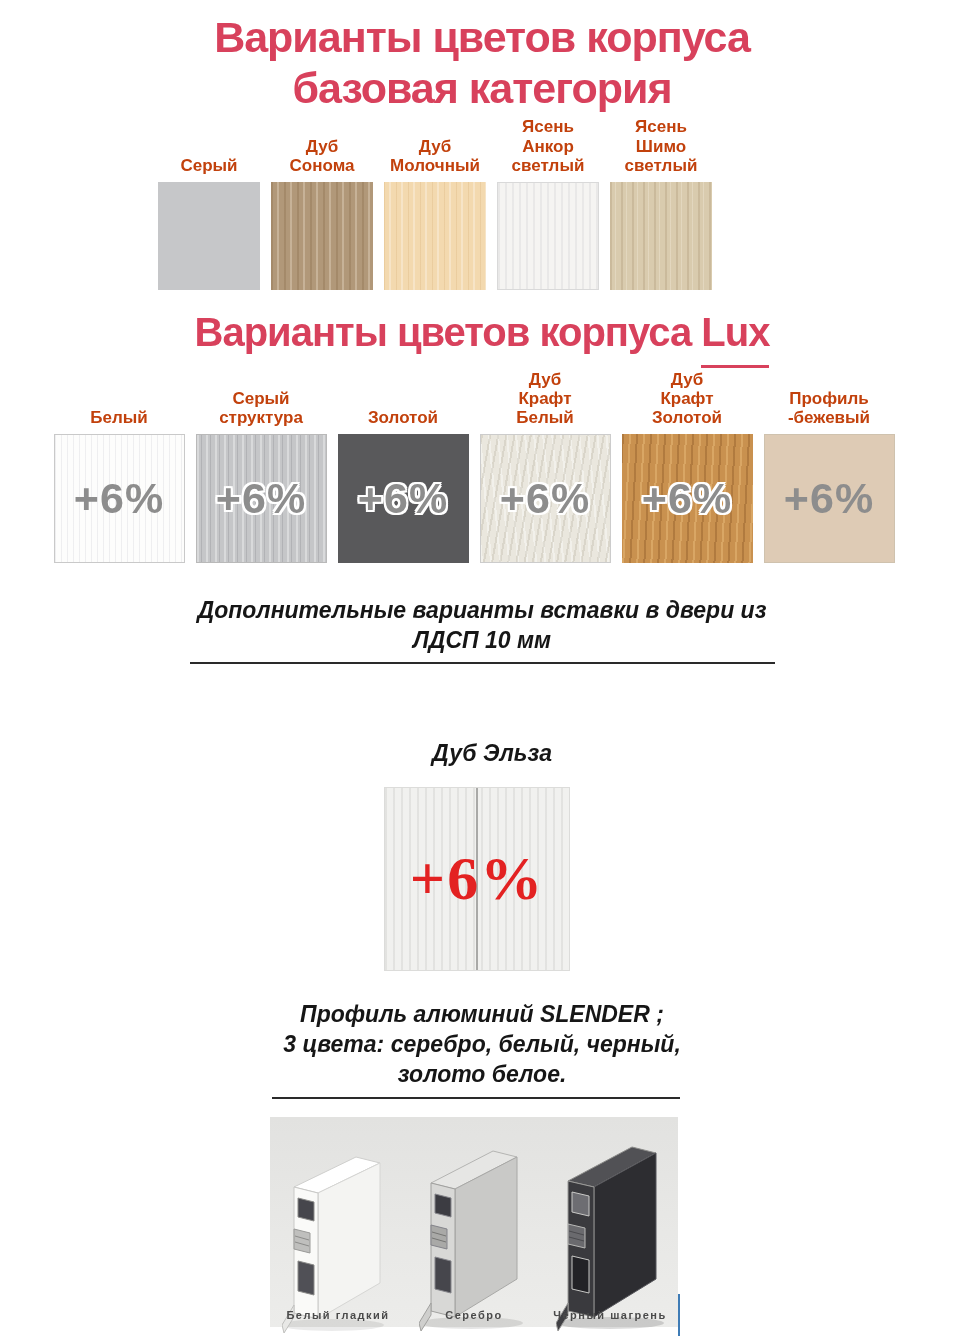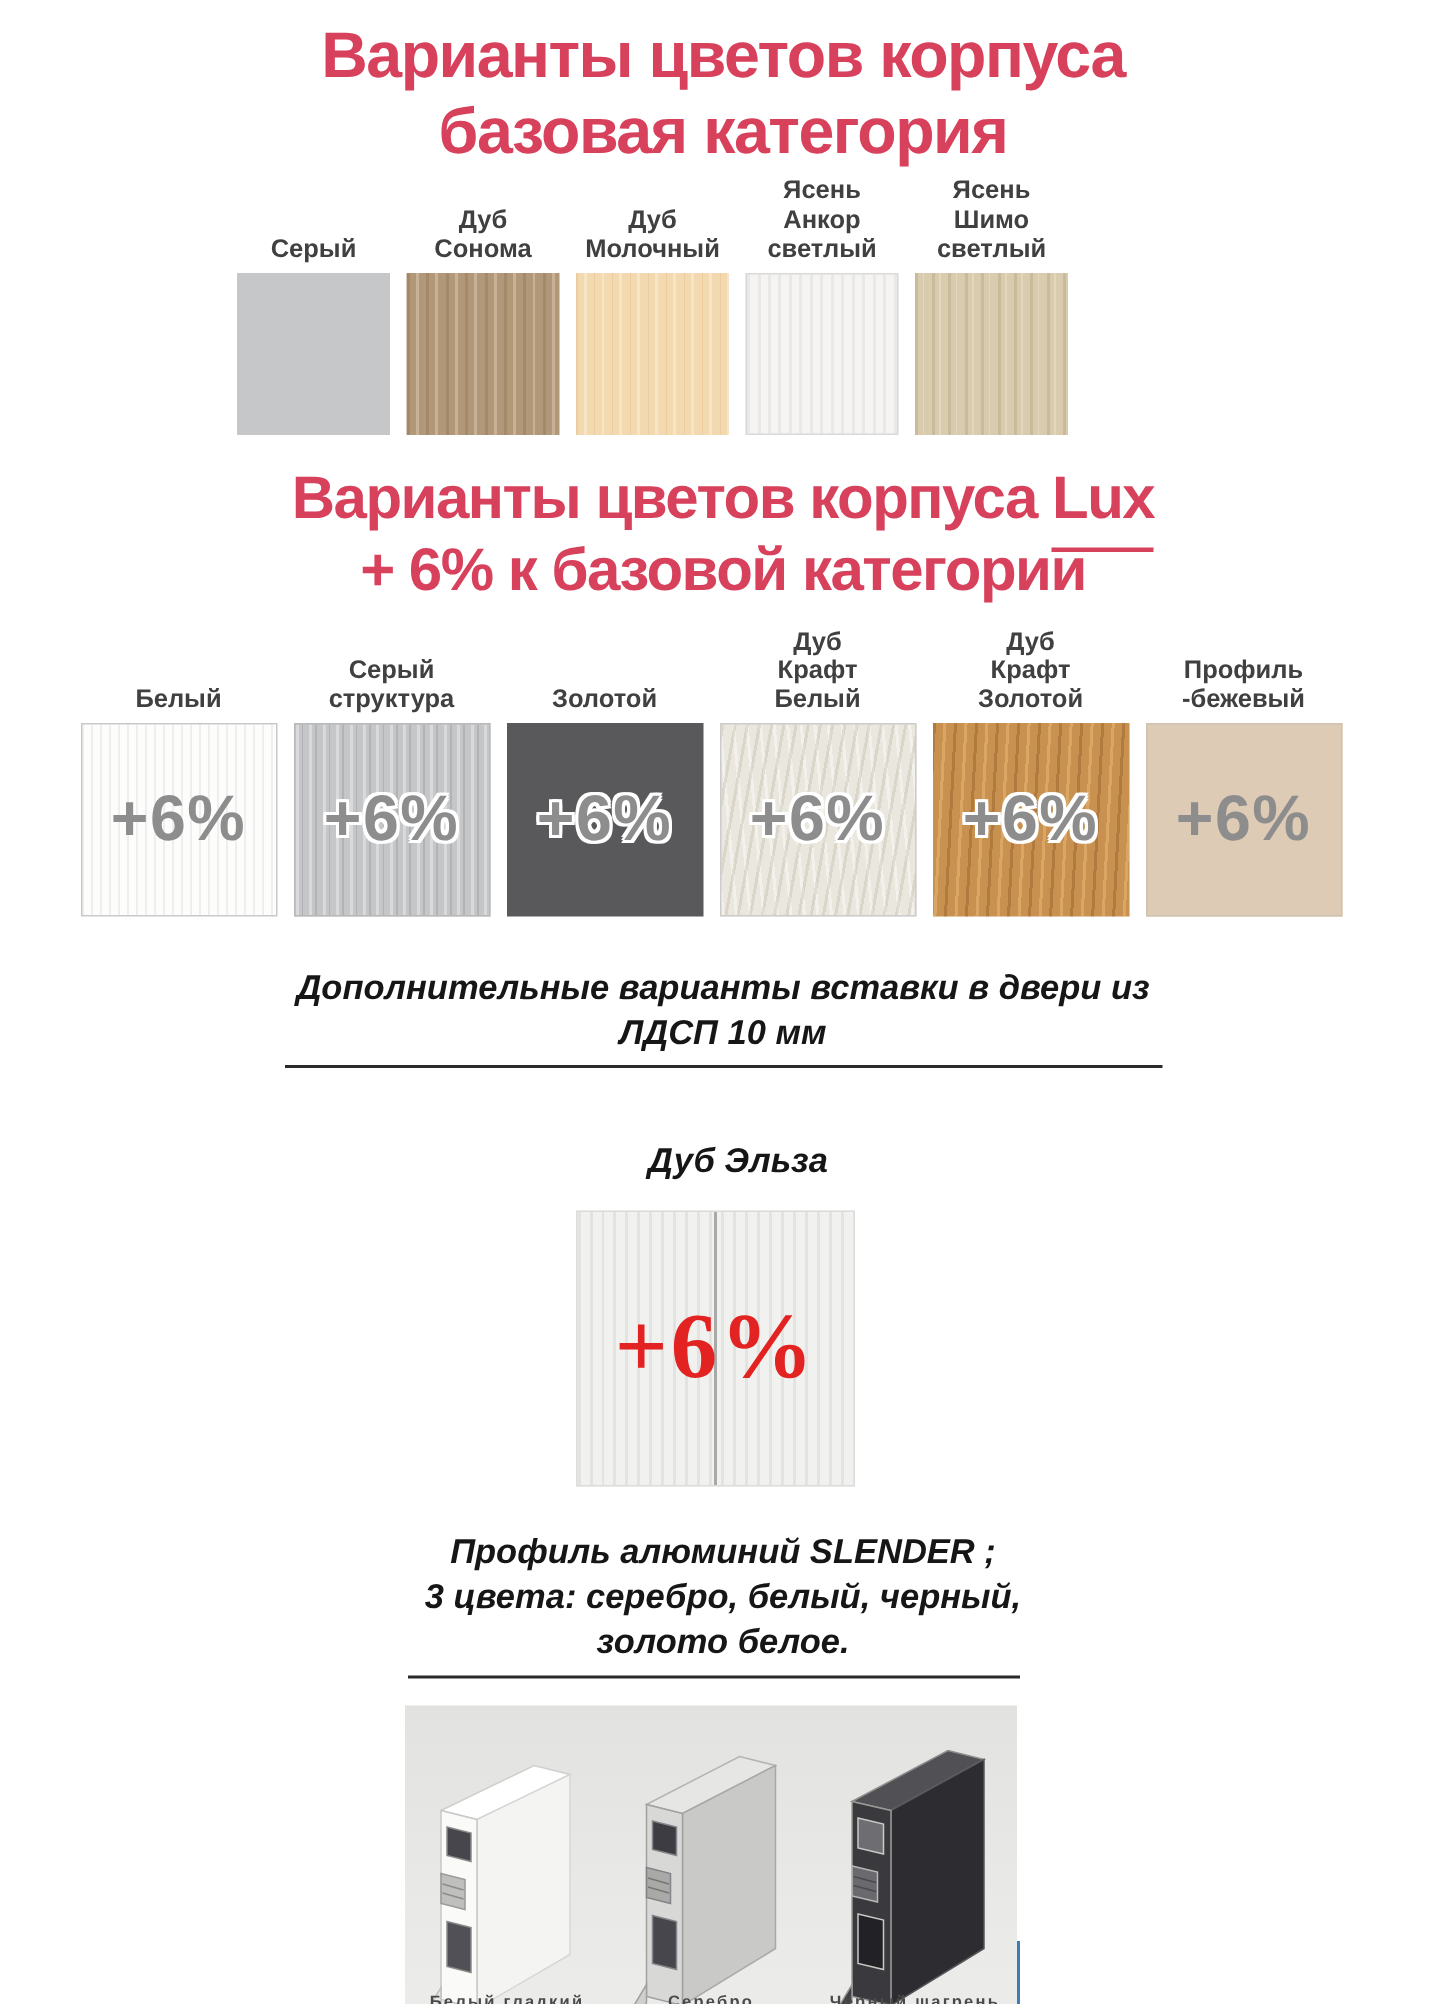--- a/index.html
+++ b/index.html
@@ -19,21 +19,21 @@
     font-size:40px;line-height:1.2;letter-spacing:-1px;margin-top:18px;
   }
   .lux-underline{border-bottom:3px solid #d8415c;padding-bottom:11px;}
   
   .swatch-row{display:flex;justify-content:center;align-items:flex-end;}
   .row1{position:relative;left:-47px;margin-top:4px;column-gap:11px;}
   .row2{position:relative;left:-8px;margin-top:14px;column-gap:11px;}
   .cell{display:flex;flex-direction:column;justify-content:flex-end;}
   .cell .label{
     text-align:center;font-weight:bold;font-size:17px;line-height:1.12;
-    margin-bottom:7px;white-space:pre-line;color:#404040;
+    margin-bottom:7px;white-space:pre-line;color:#c2410c;
   }
   .row1 .swatch{width:102px;height:108px;box-sizing:border-box;}
   .row2 .swatch{
     width:131px;height:129px;box-sizing:border-box;position:relative;
     display:flex;align-items:center;justify-content:center;
   }
   .plus{font-size:43px;font-weight:bold;color:#8d8d8d;letter-spacing:1px;}
   .plus.outlined{
     text-shadow:-2px -2px 0 #fff,2px -2px 0 #fff,-2px 2px 0 #fff,2px 2px 0 #fff,
                 -2px 0 0 #fff,2px 0 0 #fff,0 -2px 0 #fff,0 2px 0 #fff;
@@ -51,21 +51,21 @@
   .tex-beige{border:1px solid #cfc2ae;}
   
   .sub-heading{
     text-align:center;font-weight:bold;font-style:italic;font-size:23px;
     line-height:1.32;white-space:pre-line;color:#161616;
   }
   .ldsp-heading{margin-top:32px;}
   .rule{border:0;border-top:2px solid #2a2a2a;margin:7px auto 0;}
   .rule-ldsp{width:585px;}
   .rule-profile{width:408px;position:relative;left:-6px;}
-  .elsa-label{margin-top:46px;padding-left:20px;}
+  .elsa-label{margin-top:74px;padding-left:20px;}
   .elsa-swatch{
     width:186px;height:184px;margin:18px auto 0;position:relative;left:-5px;
     box-sizing:border-box;border:1px solid #dcdcda;
     display:flex;align-items:center;justify-content:center;
     background-image:
       linear-gradient(90deg,rgba(0,0,0,0) 0 91px,rgba(110,110,108,.55) 91px 93px,rgba(0,0,0,0) 93px 100%),
       repeating-linear-gradient(90deg,rgba(175,175,172,.22) 0 2px,rgba(0,0,0,0) 2px 8px);
   }
   .elsa-plus{
     font-family:"Liberation Serif",serif;font-weight:bold;font-size:62px;
@@ -122,21 +122,20 @@
   <div class="cell">
     <div class="label">Ясень
 Шимо
 светлый</div>
     <div class="swatch tex-shimo" style="background-color: rgb(217, 203, 174);"></div>
   </div>
 </div>
 
 <div class="lux-title">
   <span>Варианты цветов корпуса </span><span class="lux-underline">Lux</span><br>
-  <span>+ 6% к базовой категории</span>
 </div>
 
 <div class="swatch-row row2">
   <div class="cell">
     <div class="label">Белый</div>
     <div class="swatch tex-flatwhite" style="background-color: rgb(253, 253, 252);">
       <span class="plus">+6%</span>
     </div>
   </div>
   <div class="cell">

